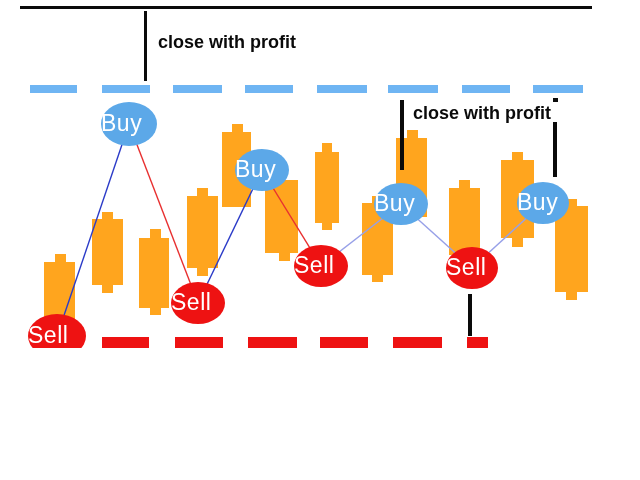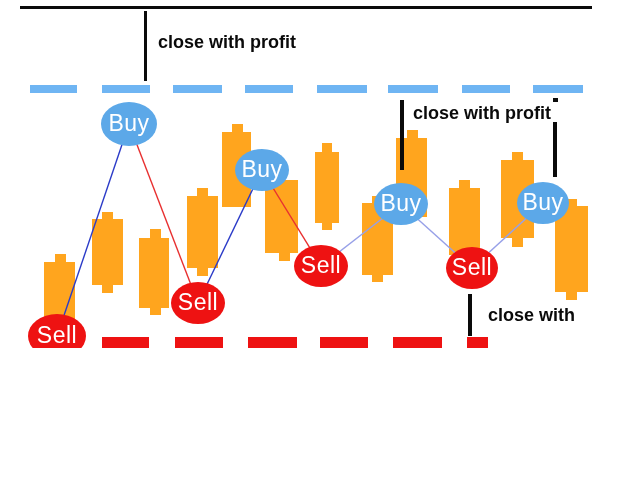--- a/index.html
+++ b/index.html
@@ -6,21 +6,21 @@
   #canvas{
     position:relative;width:640px;height:348px;background:#ffffff;
     overflow:hidden;font-family:"Liberation Sans",sans-serif;
   }
   .candle-body{position:absolute;z-index:1;}
   .candle-wick{position:absolute;z-index:1;}
   #connector-layer{position:absolute;left:0;top:0;z-index:2;}
   .dash-seg{position:absolute;z-index:3;}
   .marker{
     position:absolute;z-index:4;border-radius:50%;
-    display:flex;align-items:center;justify-content:center;
+    display:flex;align-items:center;justify-content:flex-start;
   }
   .marker span{
     color:#ffffff;font-size:23px;font-weight:400;letter-spacing:0.5px;
     line-height:1;transform:translateY(-1px);
   }
   .black-line{position:absolute;z-index:5;}
   .ann{
     position:absolute;z-index:6;font-weight:bold;font-size:18px;
     line-height:24px;white-space:nowrap;
   }
@@ -36,21 +36,20 @@
 
   <div class="ann" id="ann-top-left" style="color: rgb(10, 10, 10);">
     <span>close with profit</span>
   </div>
 
   <div class="ann" id="ann-mid-right" style="color: rgb(10, 10, 10);">
     <span>close with profit</span>
   </div>
 
   <div class="ann" id="ann-bottom-right" style="color: rgb(10, 10, 10);">
-    <div>close with</div>
   </div>
 
 
 <div class="candle-body" style="left: 44px; top: 262px; width: 31px; height: 60px; background: rgb(255, 165, 30);"></div>
     <div class="candle-wick" style="left: 55px; top: 254px; width: 11px; height: 8px; background: rgb(255, 165, 30);"></div>
     <div class="candle-body" style="left: 92px; top: 219px; width: 31px; height: 66px; background: rgb(255, 165, 30);"></div>
     <div class="candle-wick" style="left: 102px; top: 212px; width: 11px; height: 7px; background: rgb(255, 165, 30);"></div>
     <div class="candle-wick" style="left: 102px; top: 285px; width: 11px; height: 8px; background: rgb(255, 165, 30);"></div>
     <div class="candle-body" style="left: 139px; top: 238px; width: 30px; height: 70px; background: rgb(255, 165, 30);"></div>
     <div class="candle-wick" style="left: 150px; top: 229px; width: 11px; height: 9px; background: rgb(255, 165, 30);"></div>

